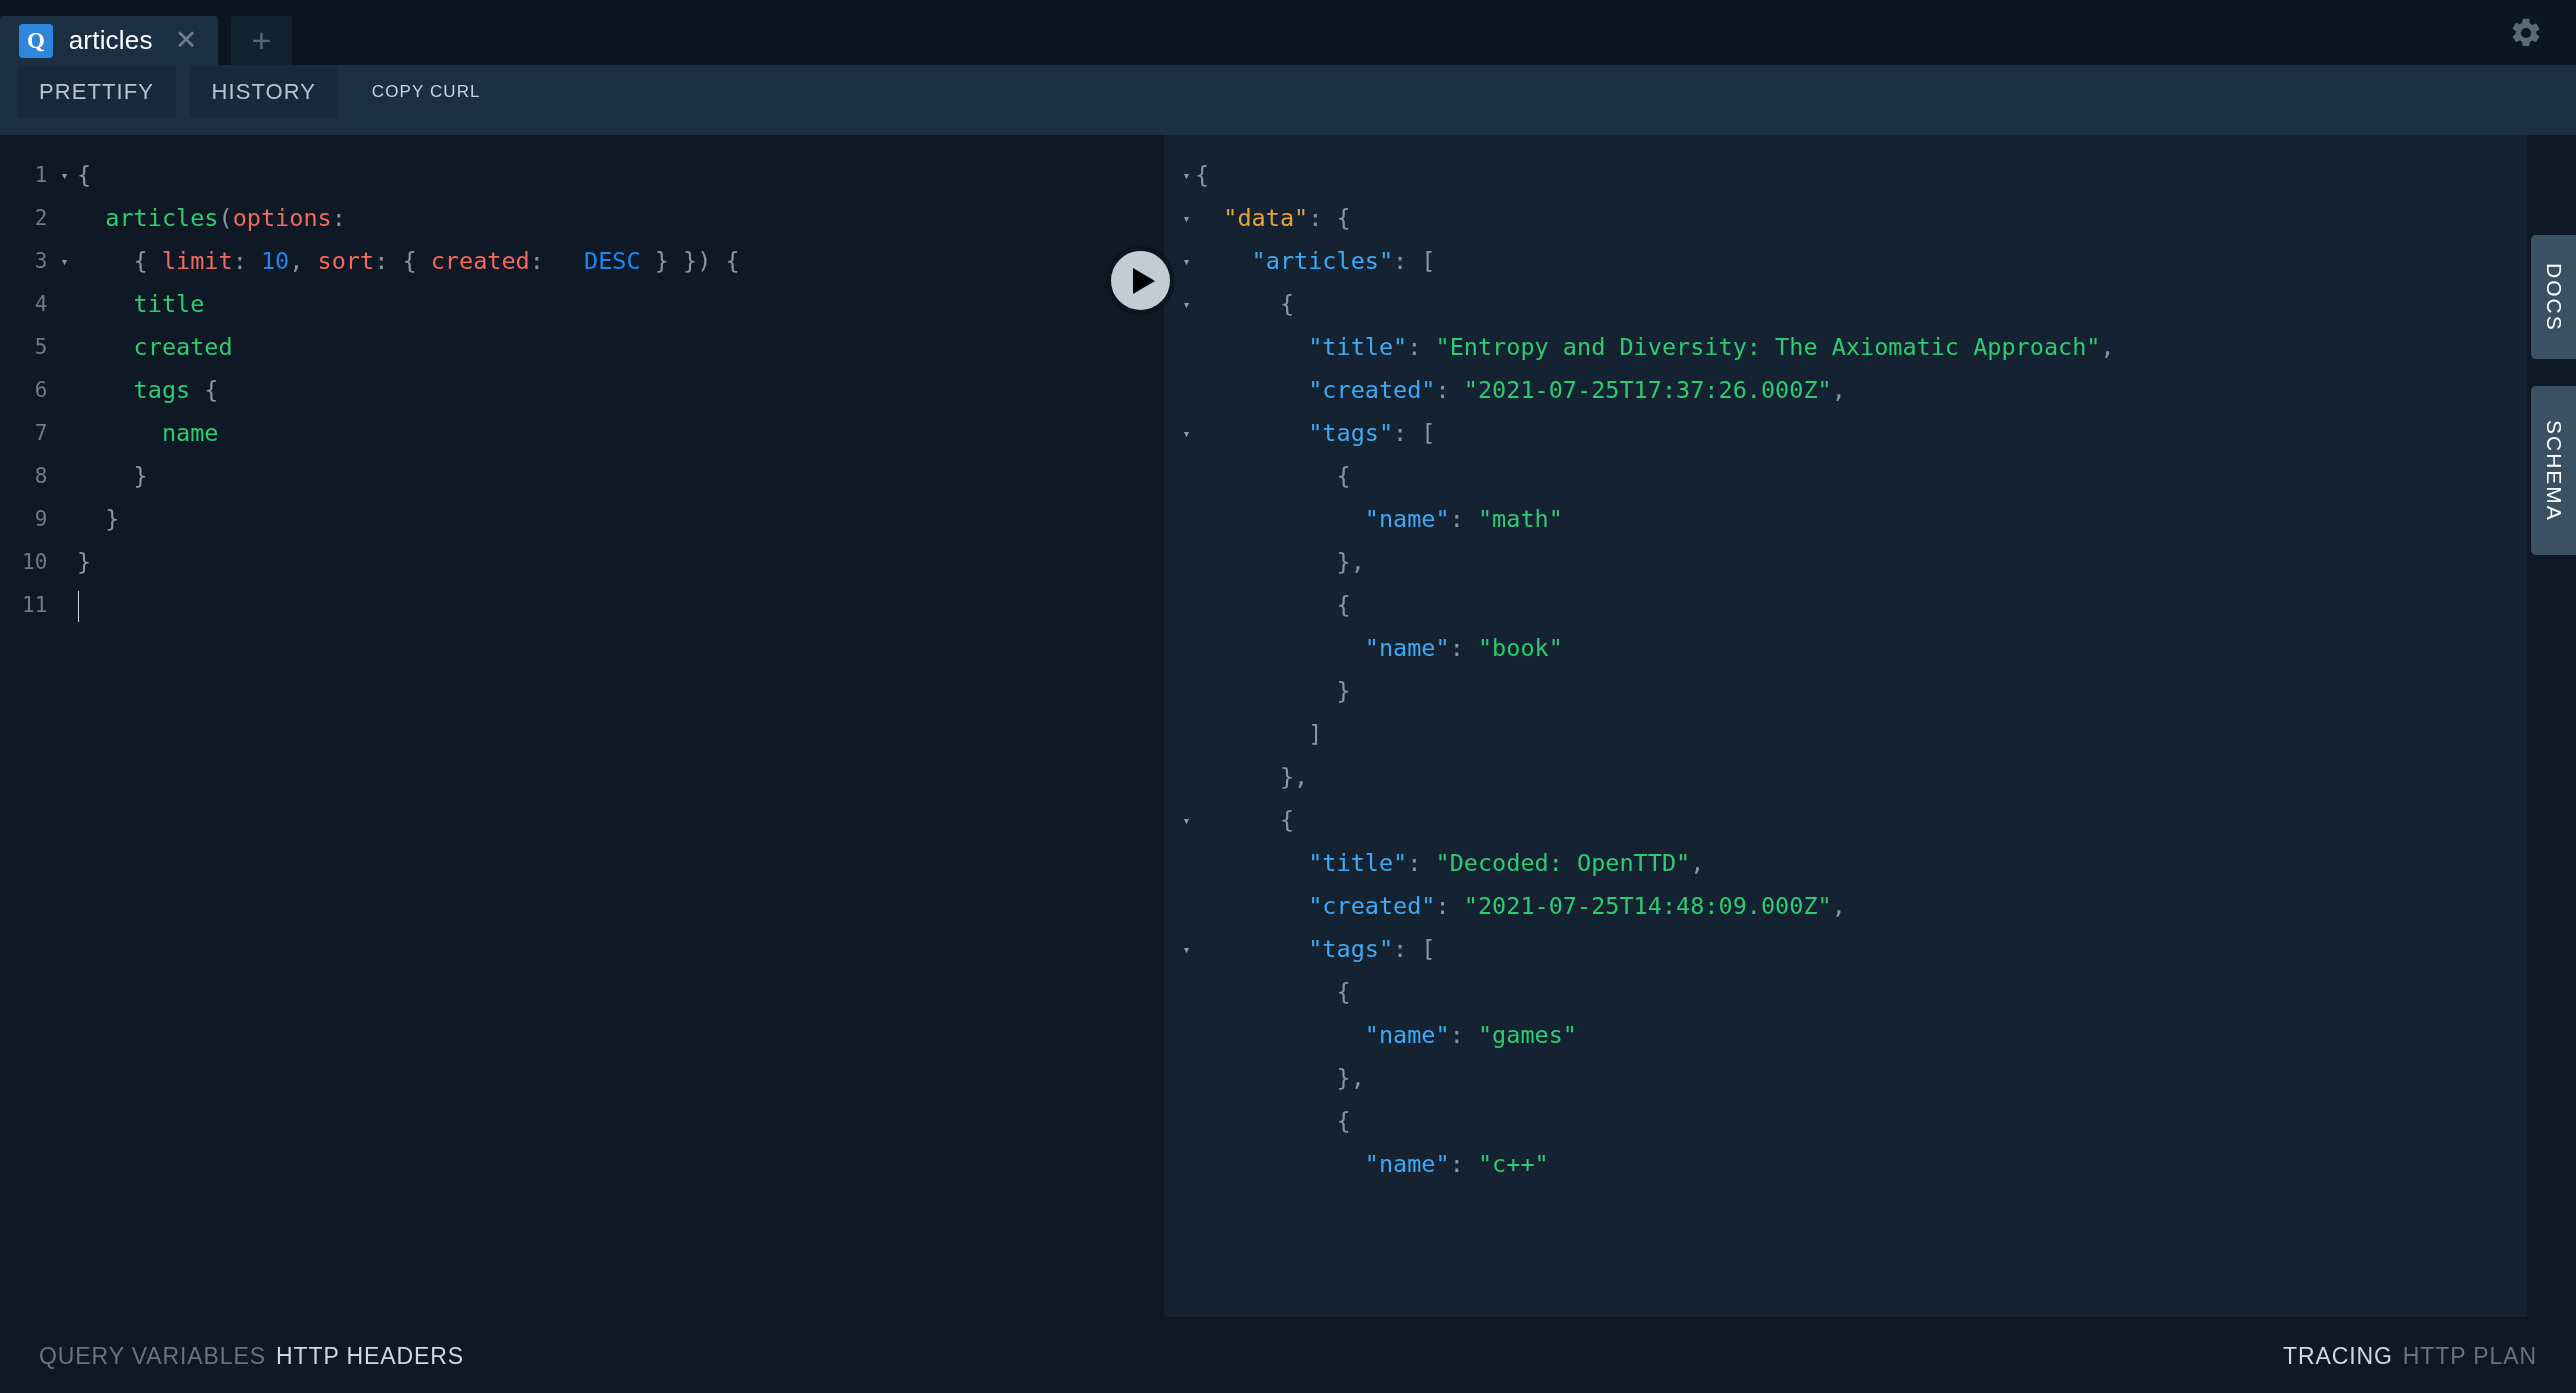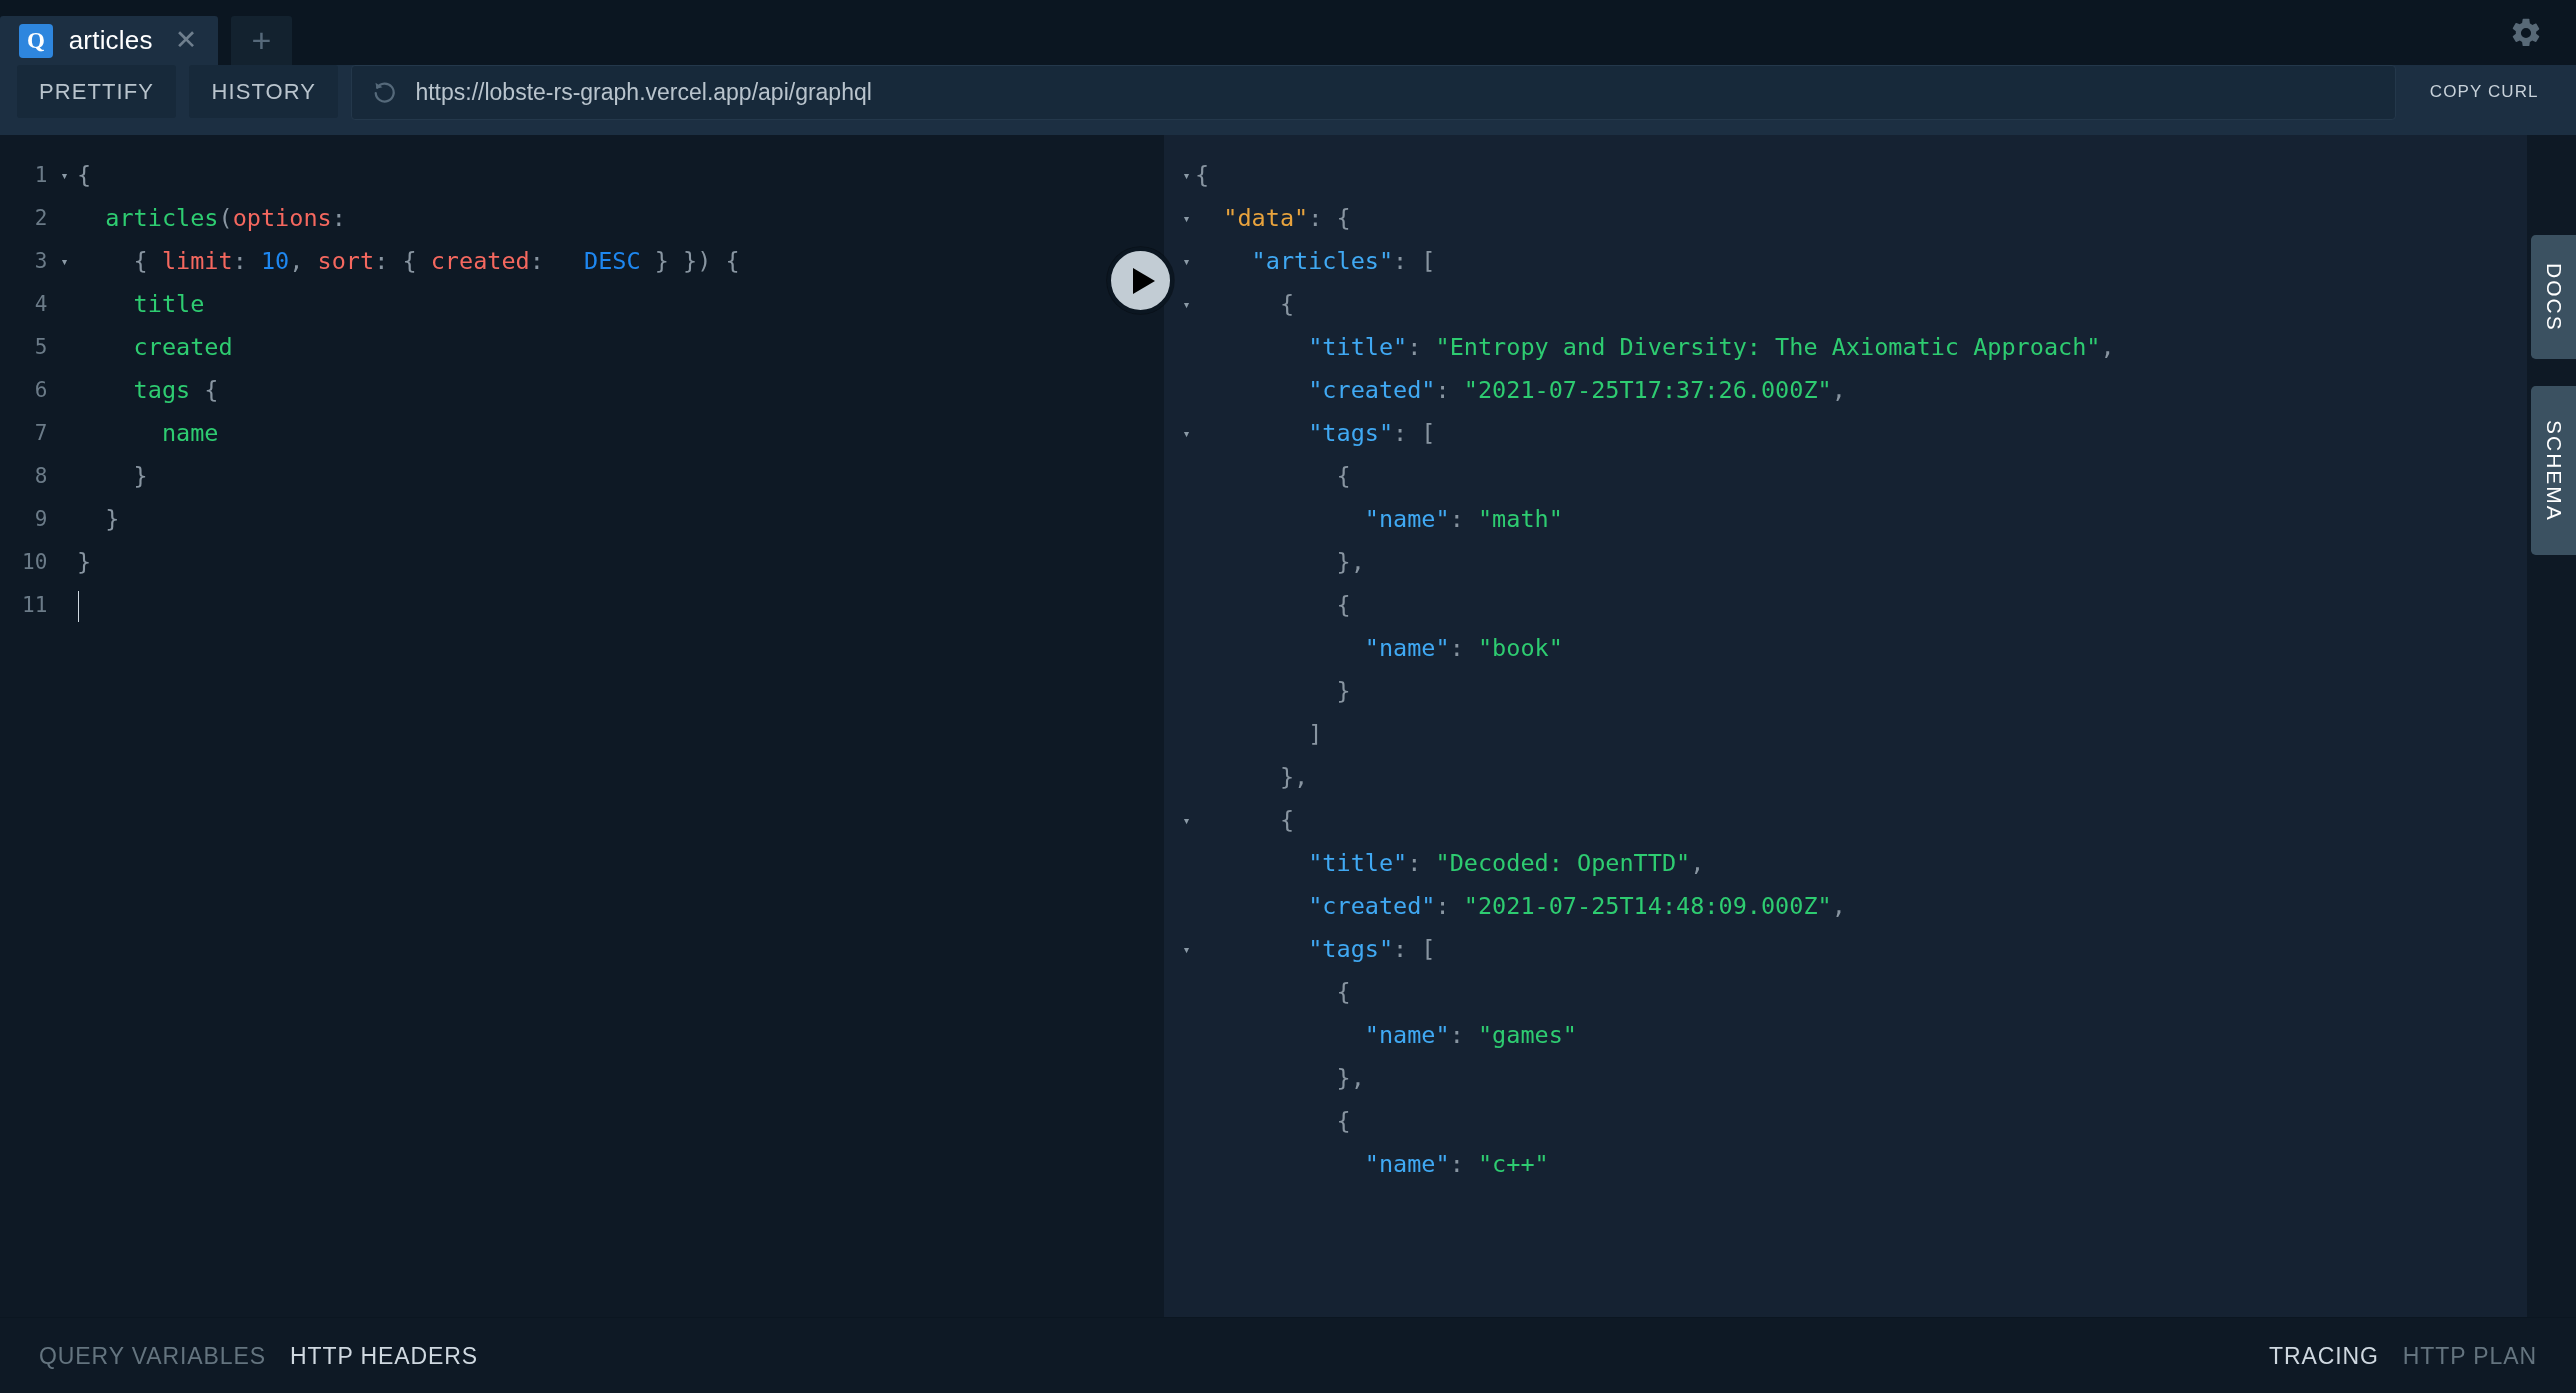--- a/index.html
+++ b/index.html
@@ -283,21 +283,21 @@
   .footer {
     height: 77px;
     flex: 0 0 77px;
     background: #0e1925;
     display: flex;
     align-items: center;
     justify-content: space-between;
     padding: 0 39px;
     border-top: 0.8px solid #0b1621;
   }
-  .f-group { display: flex; align-items: flex-start; gap: 24px; }
+  .f-group { display: flex; align-items: flex-start; gap: 10px; }
   .f-item {
     font-size: 23px;
     letter-spacing: 0.9px;
     cursor: pointer;
     white-space: nowrap;
   }
   .f-dim    { color: #64747f; }
   .f-active { color: #cfd8e0; }
 </style>
 </head>
@@ -316,29 +316,20 @@
     <div class="gear">
       <svg width="34" height="34" viewBox="0 0 24 24" aria-hidden="true">
         <path fill="#5d6e7c" d="M19.14 12.94a7.07 7.07 0 0 0 .06-.94 7.07 7.07 0 0 0-.06-.94l2.03-1.58a.5.5 0 0 0 .12-.62l-1.92-3.32a.5.5 0 0 0-.6-.22l-2.39.96a7.07 7.07 0 0 0-1.63-.94l-.36-2.54A.5.5 0 0 0 13.9 2h-3.8a.5.5 0 0 0-.49.42l-.36 2.54c-.59.24-1.13.56-1.63.94l-2.39-.96a.5.5 0 0 0-.6.22L2.71 8.48a.5.5 0 0 0 .12.62l2.03 1.58c-.04.31-.06.63-.06.94s.02.63.06.94l-2.03 1.58a.5.5 0 0 0-.12.62l1.92 3.32c.12.22.38.3.6.22l2.39-.96c.5.38 1.04.7 1.63.94l.36 2.54c.04.24.25.42.49.42h3.8c.24 0 .45-.18.49-.42l.36-2.54c.59-.24 1.13-.56 1.63-.94l2.39.96c.22.08.48 0 .6-.22l1.92-3.32a.5.5 0 0 0-.12-.62l-2.03-1.58zM12 15.6A3.6 3.6 0 1 1 12 8.4a3.6 3.6 0 0 1 0 7.2z"></path>
       </svg>
     </div>
   </div>
 
   <div class="toolbar">
     <div class="tb-btn">PRETTIFY</div>
     <div class="tb-btn">HISTORY</div>
-    <div class="urlbar">
-      <span>
-        <svg width="27" height="27" viewBox="0 0 24 24" aria-hidden="true">
-          <path fill="none" stroke="#55697a" stroke-width="2" stroke-linecap="round" d="M5.5 8.5 A8 8 0 1 1 4.2 13.4"></path>
-          <path fill="#55697a" d="M4.0 4.2 L4.9 9.6 L10.2 8.3 Z"></path>
-        </svg>
-      </span>
-      <span class="url-text" title="Enter a GraphQL endpoint URL">https://lobste-rs-graph.vercel.app/api/graphql</span>
-    </div>
     <div class="tb-right">COPY CURL</div>
   </div>
 
   <div class="body">
 
     <div class="pane-query">
       <div class="qlines code" id="query-lines"><div class="qline"><span class="gutter">1</span><span class="fold">▾</span><span class="qtext"><span class="k-punc">{</span></span></div><div class="qline"><span class="gutter">2</span><span class="fold"></span><span class="qtext"><span class="k-punc">  </span><span class="k-field">articles</span><span class="k-punc">(</span><span class="k-arg">options</span><span class="k-punc">:</span></span></div><div class="qline"><span class="gutter">3</span><span class="fold">▾</span><span class="qtext"><span class="k-punc">    { </span><span class="k-arg">limit</span><span class="k-punc">: </span><span class="k-num">10</span><span class="k-punc">, </span><span class="k-arg">sort</span><span class="k-punc">: { </span><span class="k-arg">created</span><span class="k-punc">: </span><span class="k-enum">DESC</span><span class="k-punc"> } }) {</span></span></div><div class="qline"><span class="gutter">4</span><span class="fold"></span><span class="qtext"><span class="k-punc">    </span><span class="k-field">title</span></span></div><div class="qline"><span class="gutter">5</span><span class="fold"></span><span class="qtext"><span class="k-punc">    </span><span class="k-field">created</span></span></div><div class="qline"><span class="gutter">6</span><span class="fold"></span><span class="qtext"><span class="k-punc">    </span><span class="k-field">tags</span><span class="k-punc"> {</span></span></div><div class="qline"><span class="gutter">7</span><span class="fold"></span><span class="qtext"><span class="k-punc">      </span><span class="k-field">name</span></span></div><div class="qline"><span class="gutter">8</span><span class="fold"></span><span class="qtext"><span class="k-punc">    }</span></span></div><div class="qline"><span class="gutter">9</span><span class="fold"></span><span class="qtext"><span class="k-punc">  }</span></span></div><div class="qline"><span class="gutter">10</span><span class="fold"></span><span class="qtext"><span class="k-punc">}</span></span></div><div class="qline"><span class="gutter">11</span><span class="fold"></span><span class="qtext"><span class="caret"></span></span></div></div>
     </div>
 
     <div class="pane-response">

